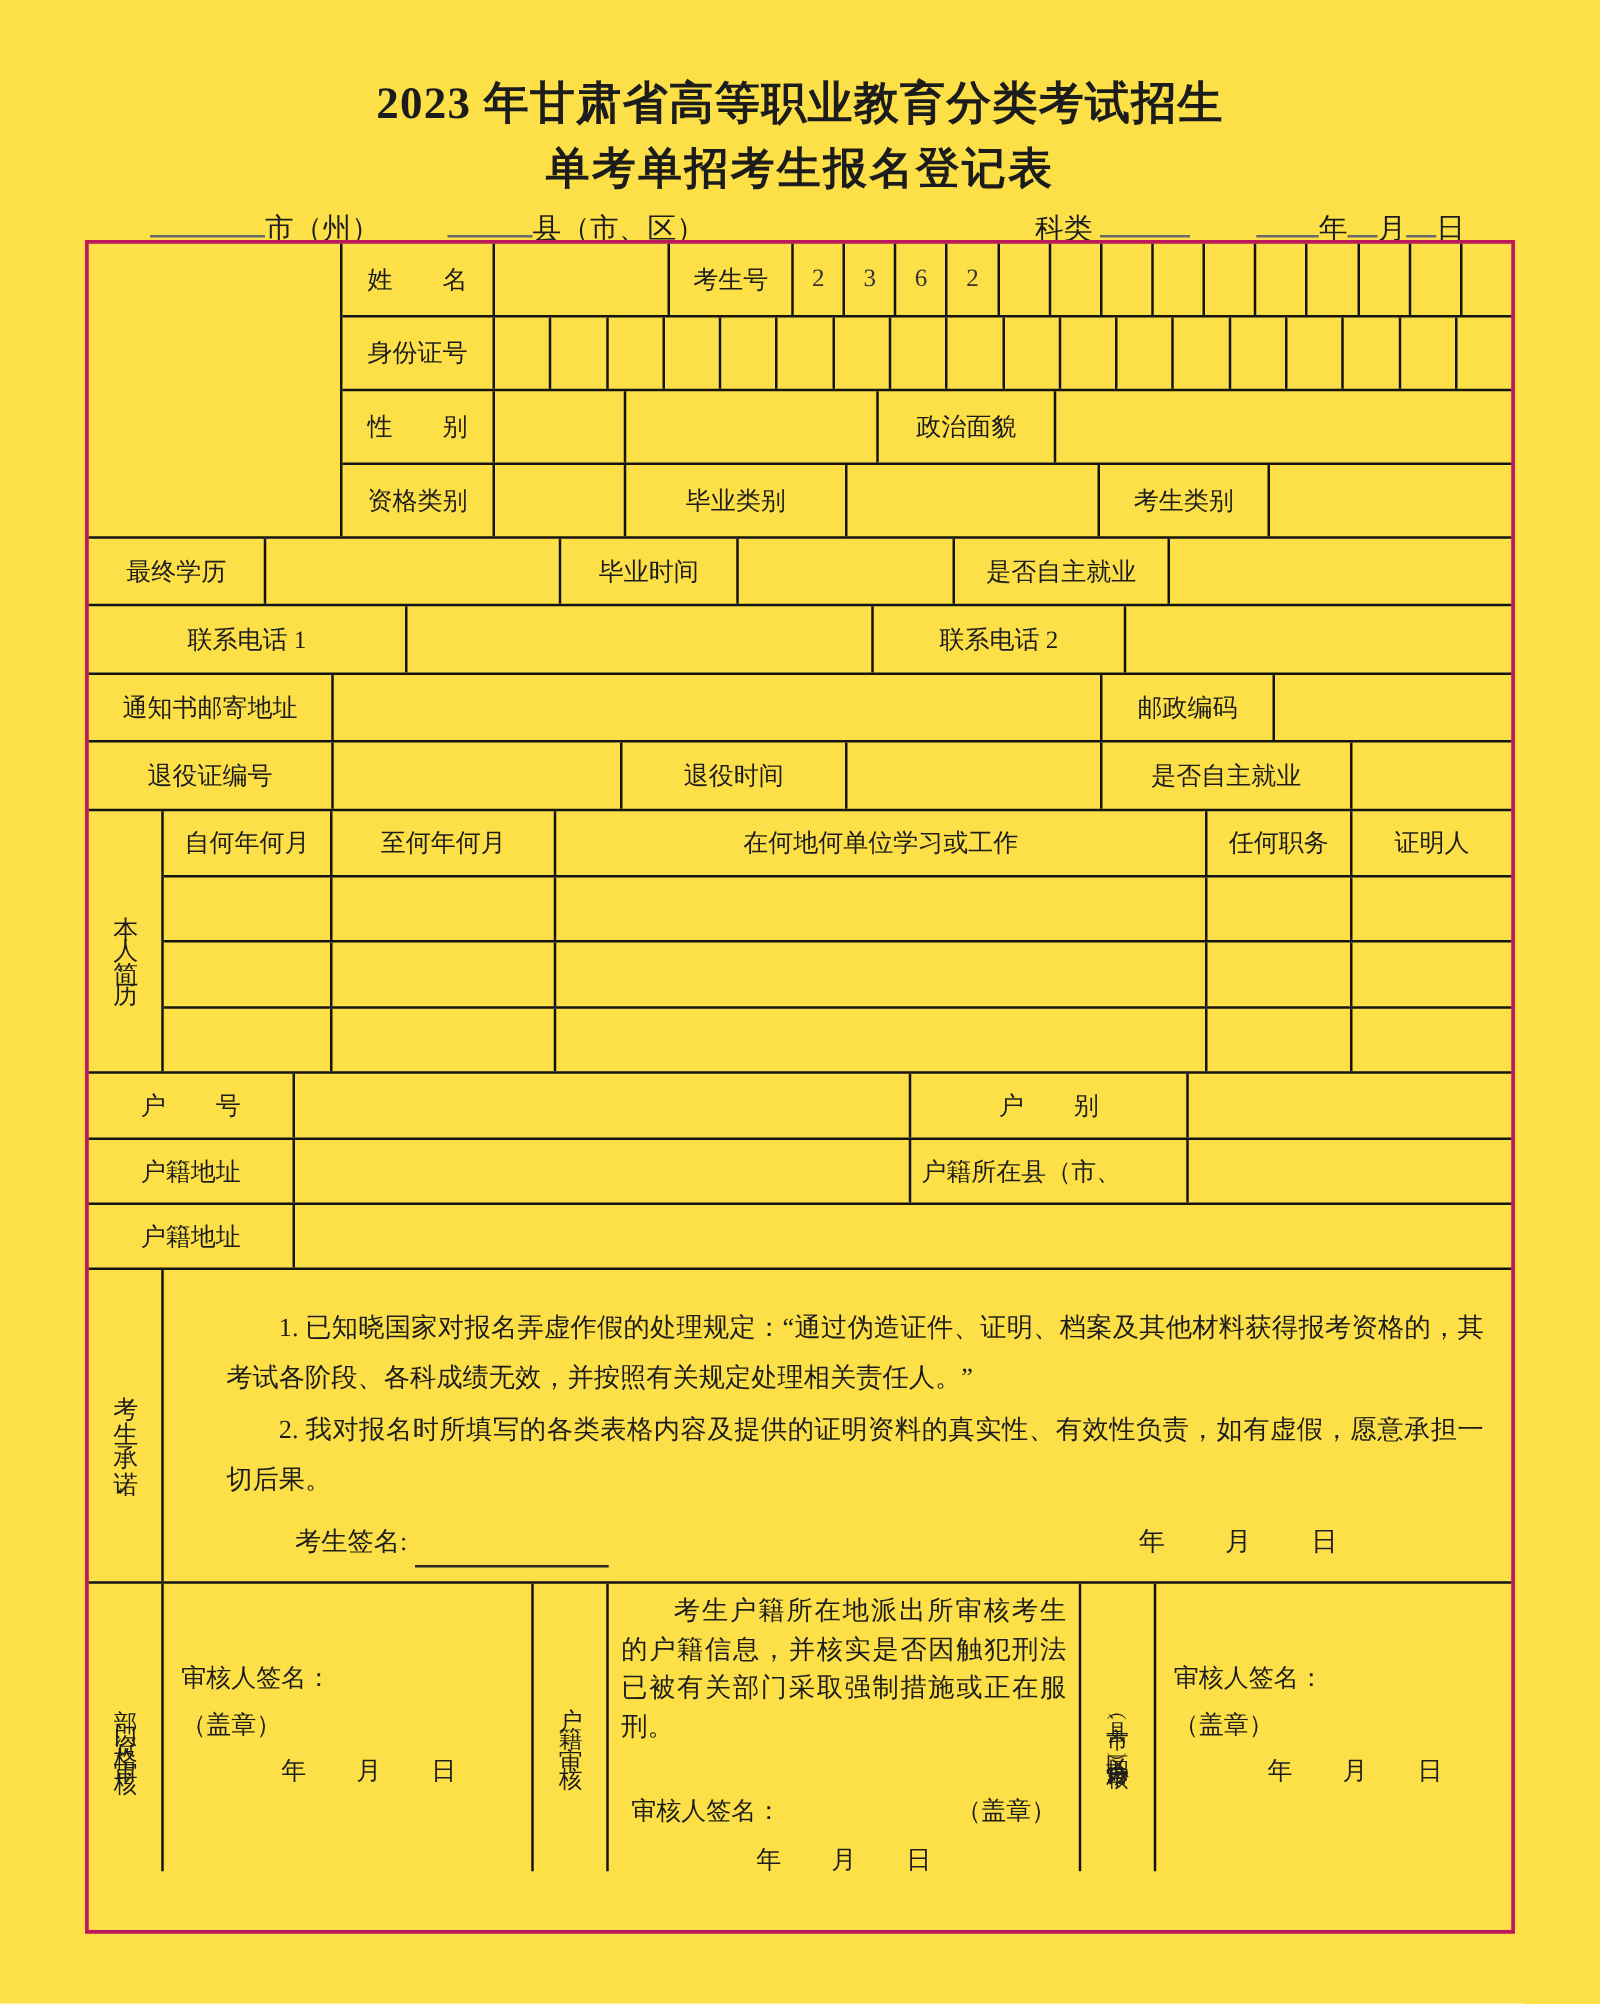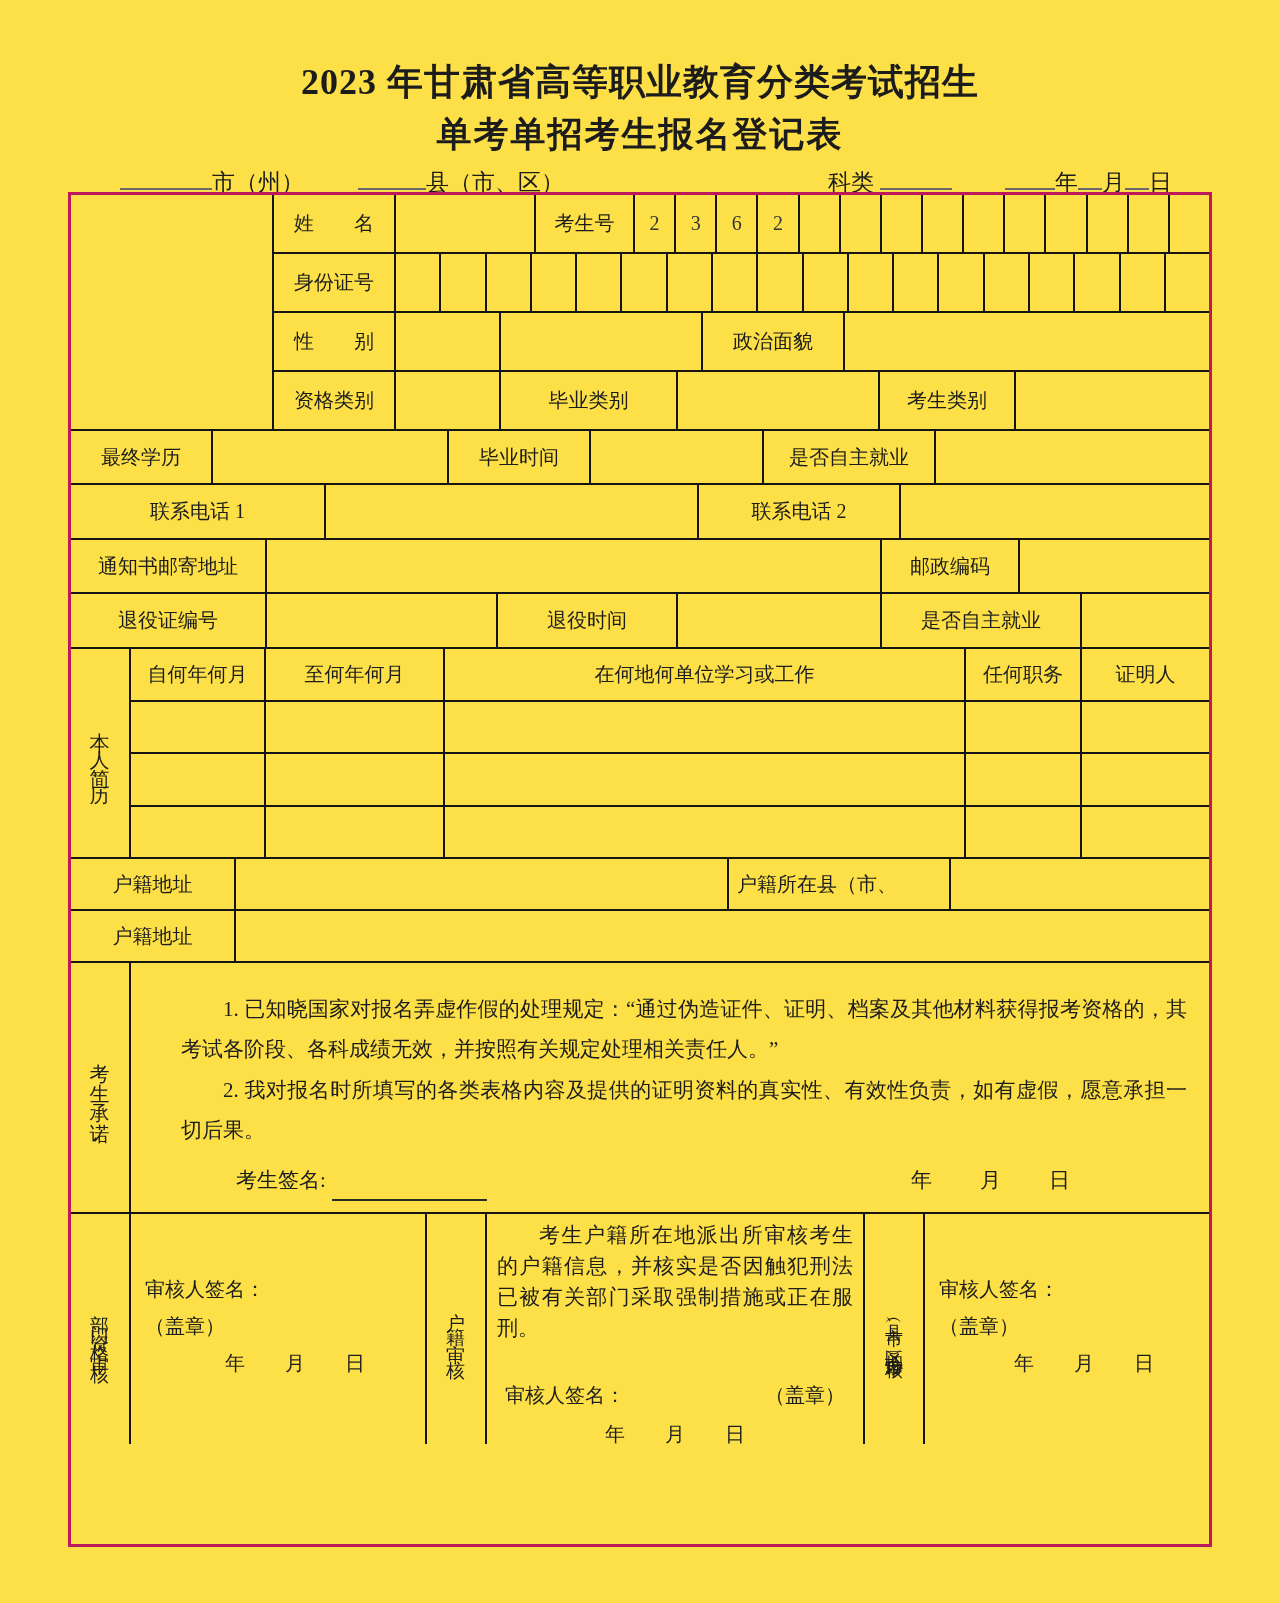--- a/index.html
+++ b/index.html
@@ -221,20 +221,26 @@
         <div class="rrow">
           <div class="cell" style="width:135px"></div>
           <div class="cell" style="width:179px"></div>
           <div class="cell" style="width:521px"></div>
           <div class="cell" style="width:116px"></div>
           <div class="cell last grow"></div>
         </div>
       </div>
     </div>
 
+    <div class="trow" style="height:53px">
+      <div class="cell" style="width:165px">户　　号</div>
+      <div class="cell" style="width:493px"></div>
+      <div class="cell" style="width:222px">户　　别</div>
+      <div class="cell last grow"></div>
+    </div>
     <div class="trow" style="height:52px">
       <div class="cell" style="width:165px">户籍地址</div>
       <div class="cell" style="width:493px"></div>
       <div class="cell" style="width:222px;justify-content:flex-start;padding-left:8px">户籍所在县（市、</div>
       <div class="cell last grow"></div>
     </div>
     <div class="trow" style="height:52px">
       <div class="cell" style="width:165px">户籍地址</div>
       <div class="cell last grow"></div>
     </div>

